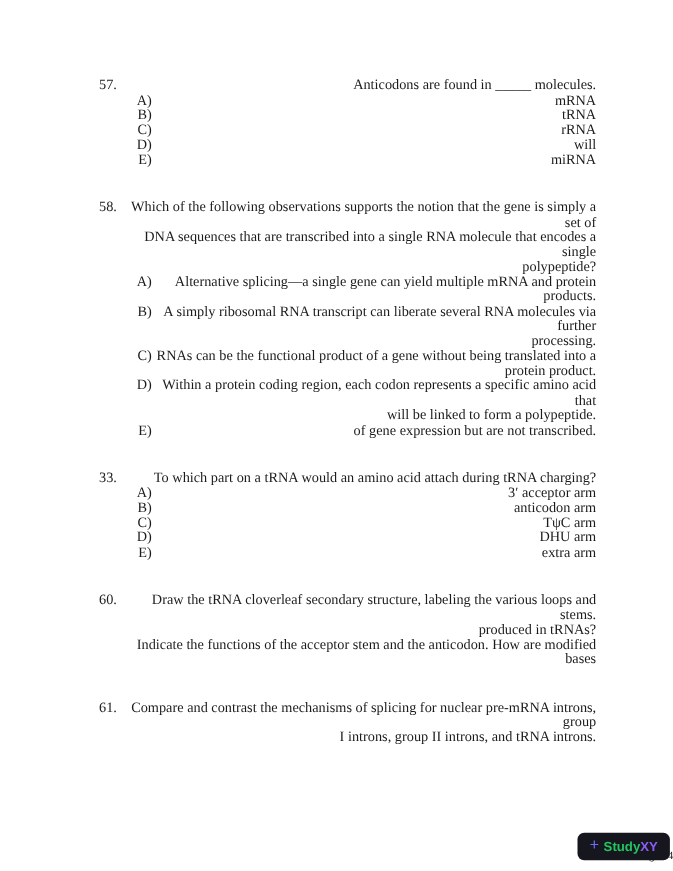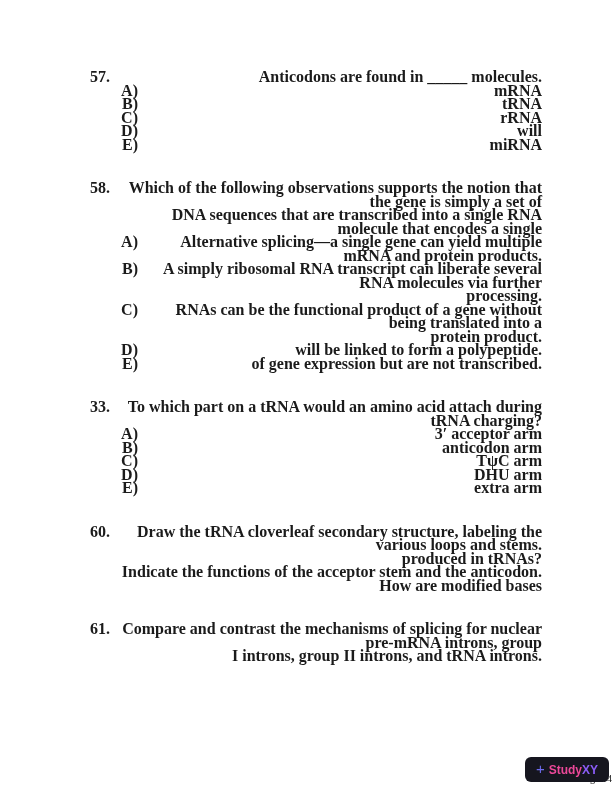--- a/index.html
+++ b/index.html
@@ -18,23 +18,22 @@
   .page {
     position: absolute;
     inset: 0;
     background: #ffffff;
   }
   .questions {
     position: absolute;
     left: 90px;
     top: 70px;
     width: 452px;
-    font-size: 16px;
+    font-size: 13px;
     line-height: 13.5px;
-    font-weight: bold;
   }
   .question {
     display: flex;
     align-items: flex-start;
   }
   .question + .question {
     margin-top: 30px;
   }
   .qnum {
     width: 23px;
@@ -134,20 +133,21 @@
               <div class="otext-line">miRNA</div>
             </span>
           </div>
         </div>
       </div>
       <div class="question">
         <div class="qnum">58.</div>
         <div class="qbody">
           <div class="qtext">Which of the following observations supports the notion that the gene is simply a set of</div>
           <div class="qtext">DNA sequences that are transcribed into a single RNA molecule that encodes a single</div>
+          <div class="qtext">polypeptide?</div>
           <div class="orow">
             <span class="oletter">A)</span>
             <span class="olines">
               <div class="otext-line">Alternative splicing—a single gene can yield multiple mRNA and protein products.</div>
             </span>
           </div>
           <div class="orow">
             <span class="oletter">B)</span>
             <span class="olines">
               <div class="otext-line">A simply ribosomal RNA transcript can liberate several RNA molecules via further</div>
@@ -157,20 +157,21 @@
           <div class="orow">
             <span class="oletter">C)</span>
             <span class="olines">
               <div class="otext-line">RNAs can be the functional product of a gene without being translated into a</div>
               <div class="otext-line">protein product.</div>
             </span>
           </div>
           <div class="orow">
             <span class="oletter">D)</span>
             <span class="olines">
+              <div class="otext-line">Within a protein coding region, each codon represents a specific amino acid that</div>
               <div class="otext-line">will be linked to form a polypeptide.</div>
             </span>
           </div>
           <div class="orow">
             <span class="oletter">E)</span>
             <span class="olines">
               <div class="otext-line">of gene expression but are not transcribed.</div>
             </span>
           </div>
         </div>
@@ -226,18 +227,18 @@
           <div class="qtext">I introns, group II introns, and tRNA introns.</div>
         </div>
       </div>
     </div>
 
   <div class="footer">Page 14</div>
 
   <div class="brand-badge" style="background: rgb(22, 22, 31);">
     <span class="brand-plus" style="color: rgb(110, 108, 240);">+</span>
     <span class="brand-name">
-        <span style="color: #ec4899;">Study</span>
+        <span style="color: #22c55e;">Study</span>
         <span style="color: #8b5cf6;">XY</span>
       </span>
   </div>
 
 </div>
 
 </body></html>

